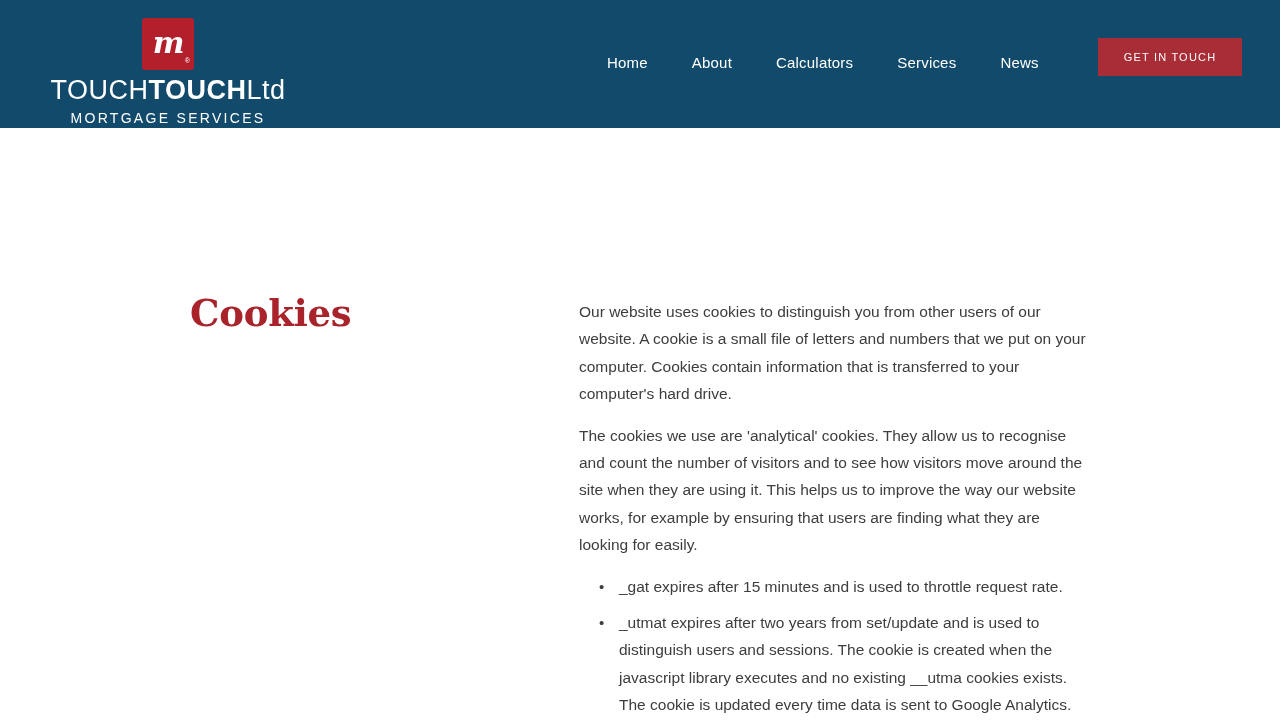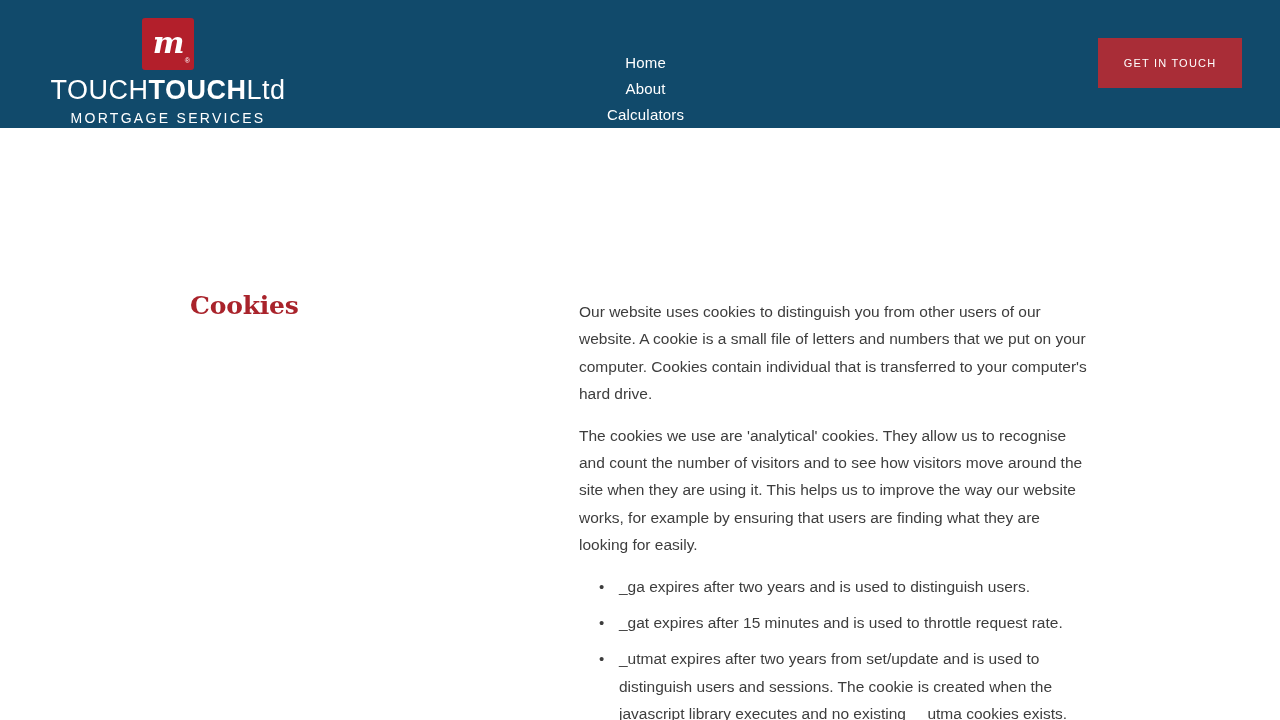--- a/index.html
+++ b/index.html
@@ -81,38 +81,37 @@
     font-weight: 400;
   }
 
   .main-nav {
     position: absolute;
     left: 585px;
     top: 50px;
     display: flex;
     align-items: center;
     gap: 0;
-    flex-direction: column;
   }
   .main-nav a {
     color: #ffffff;
     text-decoration: none;
     font-size: 15px;
     padding: 0 22px;
     letter-spacing: 0.2px;
     line-height: 26px;
     white-space: nowrap;
   }
 
   .cta-button {
     position: absolute;
     left: 1098px;
     top: 38px;
     width: 144px;
-    height: 50px;
+    height: 38px;
     background: #a92d37;
     color: #ffffff;
     font-size: 11px;
     letter-spacing: 1.2px;
     display: flex;
     align-items: center;
     justify-content: center;
     border: none;
     cursor: pointer;
     font-family: "Liberation Sans", sans-serif;
@@ -126,21 +125,21 @@
     background: #ffffff;
   }
 
   .page-title {
     position: absolute;
     left: 190px;
     top: 163px;
     margin: 0;
     font-family: "DejaVu Serif", serif;
     font-weight: 700;
-    font-size: 25px;
+    font-size: 37px;
     color: #a9232b;
     letter-spacing: -0.2px;
   }
 
   .content {
     position: absolute;
     left: 579px;
     top: 170px;
     width: 512px;
     color: #3d3d3d;
@@ -192,21 +191,20 @@
     <a href="#">News</a>
   </nav>
 
   <button class="cta-button">GET IN TOUCH</button>
 </header>
 
 <main class="page-body">
   <h1 class="page-title">Cookies</h1>
 
   <div class="content">
-    <p>Our website uses cookies to distinguish you from other users of our website. A cookie is a small file of letters and numbers that we put on your computer. Cookies contain individual that is transferred to your computer's hard drive.</p>
+    <p>Our website uses cookies to distinguish you from other users of our website. A cookie is a small file of letters and numbers that we put on your computer. Cookies contain information that is transferred to your computer's hard drive.</p>
     <p>The cookies we use are 'analytical' cookies. They allow us to recognise and count the number of visitors and to see how visitors move around the site when they are using it. This helps us to improve the way our website works, for example by ensuring that users are finding what they are looking for easily.</p>
     <ul>
-      <li>_ga expires after two years and is used to distinguish users.</li>
       <li>_gat expires after 15 minutes and is used to throttle request rate.</li>
       <li>_utmat expires after two years from set/update and is used to distinguish users and sessions. The cookie is created when the javascript library executes and no existing __utma cookies exists. The cookie is updated every time data is sent to Google Analytics.</li>
     </ul>
   </div>
 </main>
 
 </body></html>

